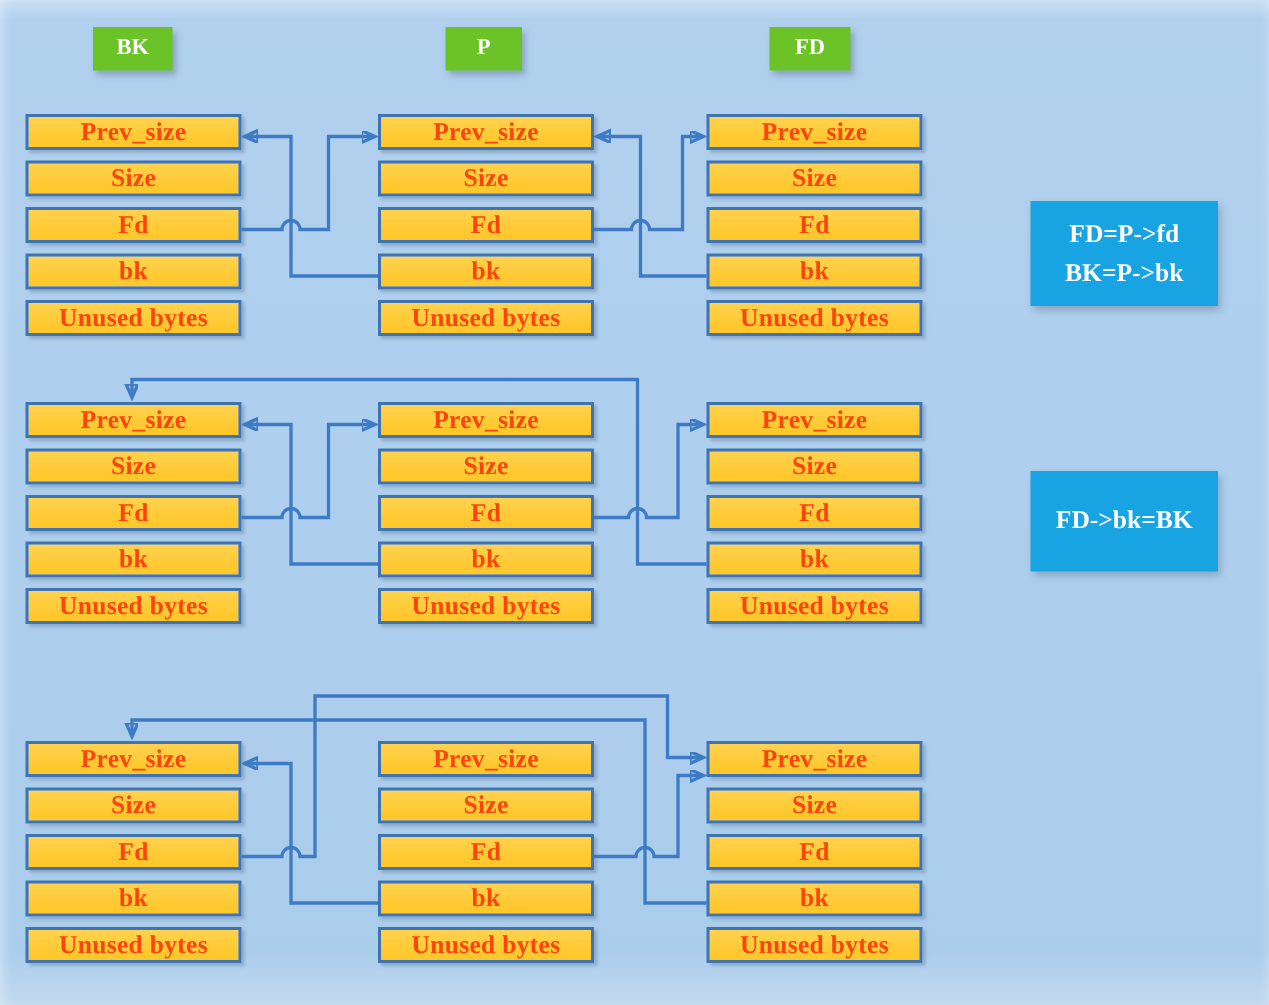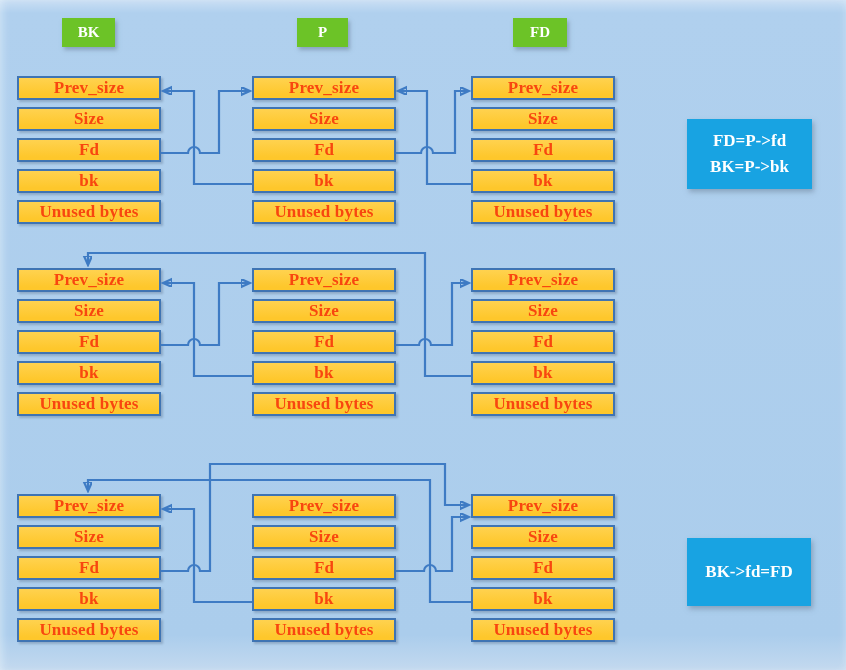--- a/index.html
+++ b/index.html
@@ -106,26 +106,26 @@
     <div class="cell">Unused bytes</div>
   </div>
   <div class="chunk" style="left:471px;top:494px;">
     <div class="cell">Prev_size</div>
     <div class="cell">Size</div>
     <div class="cell">Fd</div>
     <div class="cell">bk</div>
     <div class="cell">Unused bytes</div>
   </div>
 
-  <div class="note" style="left:687px;top:119px;width:125px;height:70px;justify-content:center;">
+  <div class="note" style="left:687px;top:134px;width:125px;height:70px;justify-content:center;">
     <span>FD=P-&gt;fd</span>
     <span>BK=P-&gt;bk</span>
   </div>
-  <div class="note" style="left:687px;top:538px;width:124px;height:68px;">
-    <span>BK-&gt;fd=FD</span>
+  <div class="note" style="left:687px;top:314px;width:125px;height:67px;">
+    <span>FD-&gt;bk=BK</span>
   </div>
 
   <svg class="arrows" width="846" height="670" viewBox="0 0 846 670">
     <defs>
       <marker id="ah" markerUnits="userSpaceOnUse" markerWidth="11" markerHeight="11" refX="8" refY="4" orient="auto">
         <path d="M0,0 L9,4 L0,8 Z" fill="#3e7bc4" stroke="none"></path>
       </marker>
     </defs>
 
     <path d="M 252 184 H 194 V 91 H 164" marker-end="url(#ah)"></path>

